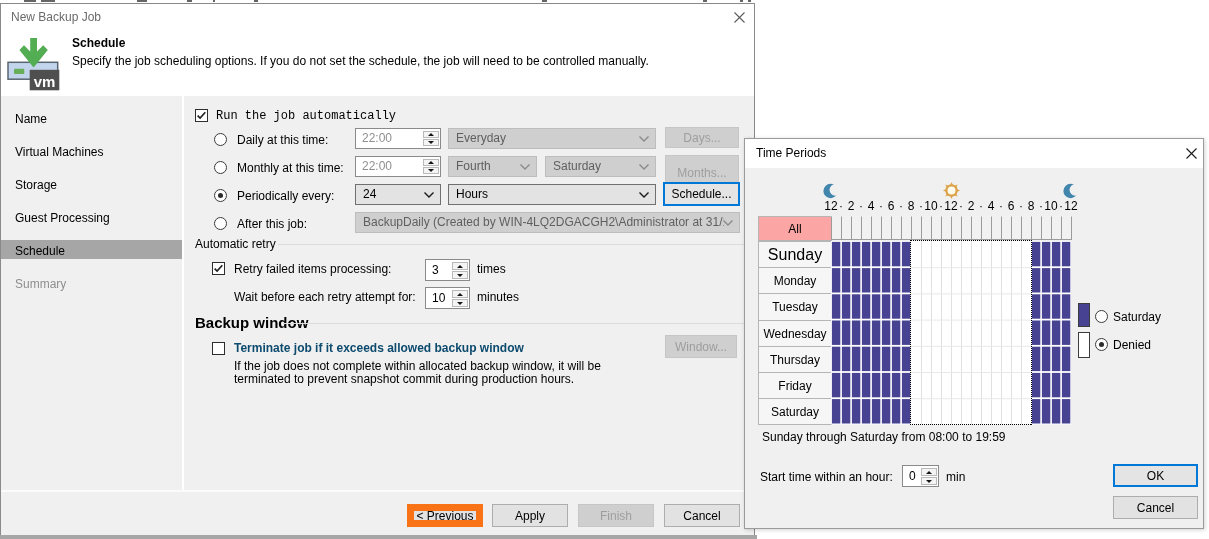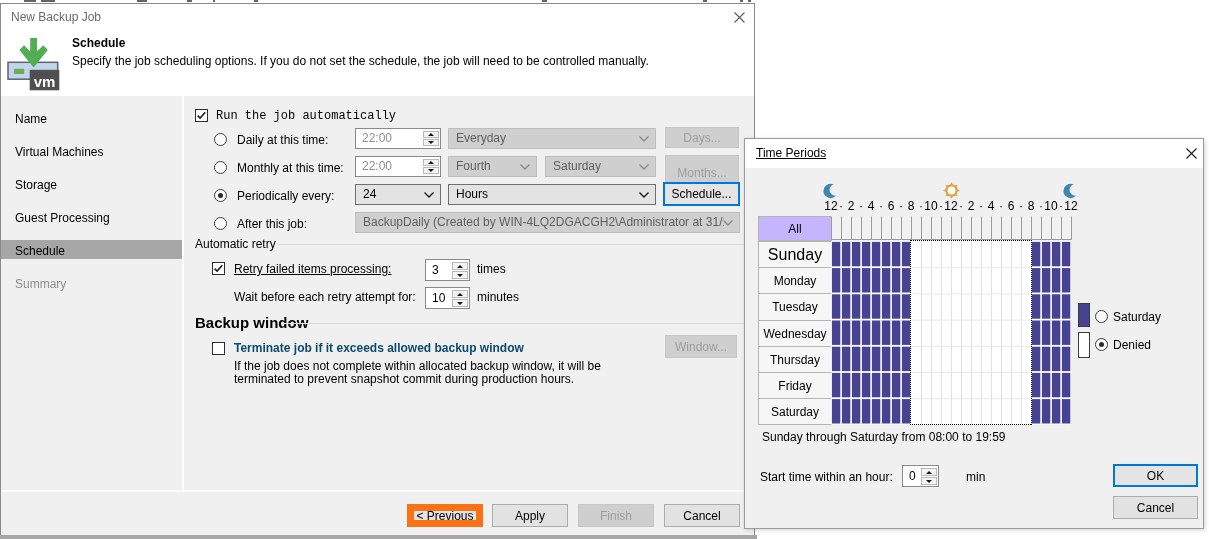--- a/index.html
+++ b/index.html
@@ -109,21 +109,21 @@
 <div style="position:absolute;left:665px;top:127px;width:74px;height:21px;background:#cfcfcf;border:1px solid #c6c6c6;box-sizing:border-box;display:flex;align-items:center;justify-content:center;font-size:12px;color:#9e9e9e;white-space:nowrap">Days...</div>
 <div style="position:absolute;left:665px;top:155px;width:74px;height:35px;background:#cfcfcf;border:1px solid #c6c6c6;box-sizing:border-box;display:flex;align-items:center;justify-content:center;font-size:12px;color:#9e9e9e;white-space:nowrap">Months...</div>
 <div style="position:absolute;left:663px;top:182px;width:77px;height:24px;background:#e4e4e4;border:2px solid #0078d7;box-sizing:border-box;display:flex;align-items:center;justify-content:center;font-size:12px;color:#000;white-space:nowrap">Schedule...</div>
 <div style="position:absolute;left:195px;top:236px;height:16px;line-height:16px;font-size:12px;color:#000;white-space:nowrap;">Automatic retry</div>
 <div style="position:absolute;left:278px;top:244px;width:470px;height:1px;background:#dcdcdc"></div>
 <div style="position:absolute;left:212px;top:262px;width:13px;height:13px;background:#fff;border:1px solid #2e2e2e;box-sizing:border-box">
     <svg width="13" height="13" viewBox="0 0 13 13" style="position:absolute;left:-1px;top:-1px">
       <polyline points="2.6,6.6 5.1,9.1 10.3,3.3" fill="none" stroke="#1f1f1f" stroke-width="1.6"></polyline>
     </svg>
   </div>
-<div style="position:absolute;left:234px;top:261px;height:16px;line-height:16px;font-size:12px;color:#000;white-space:nowrap;text-decoration:underline;">Retry failed items processing:</div>
+<div style="position:absolute;left:234px;top:261px;height:16px;line-height:16px;font-size:12px;color:#000;white-space:nowrap;">Retry failed items processing:</div>
 <div style="position:absolute;left:425px;top:259px;width:45px;height:22px;background:#fff;border:1px solid #8a8a8a;box-sizing:border-box">
     <div style="position:absolute;left:6px;top:2px;height:16px;line-height:16px;font-size:12px;color:#000">3</div>
     <div style="position:absolute;left:26px;top:2px;width:16px;height:8px;background:#f4f4f4;border:1px solid #b9b9b9;box-sizing:border-box;display:flex;align-items:center;justify-content:center">
       <div style="width:0;height:0;border-left:3px solid transparent;border-right:3px solid transparent;border-bottom:3.5px solid #151515"></div>
     </div>
     <div style="position:absolute;left:26px;top:11px;width:16px;height:8px;background:#f4f4f4;border:1px solid #b9b9b9;box-sizing:border-box;display:flex;align-items:center;justify-content:center">
       <div style="width:0;height:0;border-left:3px solid transparent;border-right:3px solid transparent;border-top:3.5px solid #151515"></div>
     </div>
   </div>
 <div style="position:absolute;left:477px;top:261px;height:16px;line-height:16px;font-size:12px;color:#000;white-space:nowrap;">times</div>
@@ -144,21 +144,21 @@
 <div style="position:absolute;left:234px;top:340px;height:16px;line-height:16px;font-size:12px;color:#0c4a6e;white-space:nowrap;font-weight:bold;">Terminate job if it exceeds allowed backup window</div>
 <div style="position:absolute;left:665px;top:335px;width:72px;height:23px;background:#cfcfcf;border:1px solid #c6c6c6;box-sizing:border-box;display:flex;align-items:center;justify-content:center;font-size:12px;color:#9e9e9e;white-space:nowrap">Window...</div>
 <div style="position:absolute;left:234px;top:358px;height:16px;line-height:16px;font-size:12px;color:#000;white-space:nowrap;">If the job does not complete within allocated backup window, it will be</div>
 <div style="position:absolute;left:234px;top:371px;height:16px;line-height:16px;font-size:12px;color:#000;white-space:nowrap;">terminated to prevent snapshot commit during production hours.</div>
 <div style="position:absolute;left:407px;top:504px;width:76px;height:23px;background:#e2e2e2;border:7px solid #f97316;box-sizing:border-box;display:flex;align-items:center;justify-content:center;font-size:12px;color:#000;white-space:nowrap">&lt; Previous</div>
 <div style="position:absolute;left:492px;top:504px;width:76px;height:23px;background:#e2e2e2;border:1px solid #adadad;box-sizing:border-box;display:flex;align-items:center;justify-content:center;font-size:12px;color:#000;white-space:nowrap">Apply</div>
 <div style="position:absolute;left:578px;top:504px;width:76px;height:23px;background:#cfcfcf;border:1px solid #c6c6c6;box-sizing:border-box;display:flex;align-items:center;justify-content:center;font-size:12px;color:#9e9e9e;white-space:nowrap">Finish</div>
 <div style="position:absolute;left:664px;top:504px;width:76px;height:23px;background:#e2e2e2;border:1px solid #adadad;box-sizing:border-box;display:flex;align-items:center;justify-content:center;font-size:12px;color:#000;white-space:nowrap">Cancel</div>
 <div style="position:absolute;left:744px;top:138px;width:460px;height:391px;background:#f0f0f0;border:1px solid #9b9b9b;box-sizing:border-box;box-shadow:1px 1px 4px rgba(0,0,0,0.18)"></div>
 <div style="position:absolute;left:745px;top:139px;width:458px;height:29px;background:#fff"></div>
-<div style="position:absolute;left:756px;top:145px;height:16px;line-height:16px;font-size:12px;color:#000;white-space:nowrap;text-decoration:underline;">Time Periods</div>
+<div style="position:absolute;left:756px;top:145px;height:16px;line-height:16px;font-size:12px;color:#000;white-space:nowrap;">Time Periods</div>
 <svg width="11" height="11" viewBox="0 0 11 11" style="position:absolute;left:1186px;top:148px">
     <line x1="0.5" y1="0.5" x2="10.5" y2="10.5" stroke="#1a1a1a" stroke-width="1.1"></line>
     <line x1="10.5" y1="0.5" x2="0.5" y2="10.5" stroke="#1a1a1a" stroke-width="1.1"></line>
   </svg>
 <svg width="18" height="18" viewBox="0 0 18 18" style="position:absolute;left:822px;top:182px">
     <circle cx="8.6" cy="9" r="7.2" fill="#4285ad"></circle>
     <circle cx="13.4" cy="7.8" r="5.9" fill="#f0f0f0"></circle>
   </svg>
 <svg width="19" height="19" viewBox="0 0 19 19" style="position:absolute;left:942px;top:181px">
     <polygon points="9.5,0.9 7.8,4.9 11.2,4.9" fill="#e2a64e"></polygon>
@@ -193,21 +193,21 @@
 <div style="position:absolute;left:878px;top:199px;width:6px;height:14px;line-height:14px;font-size:12px;color:#000;text-align:center">·</div>
 <div style="position:absolute;left:898px;top:199px;width:6px;height:14px;line-height:14px;font-size:12px;color:#000;text-align:center">·</div>
 <div style="position:absolute;left:918px;top:199px;width:6px;height:14px;line-height:14px;font-size:12px;color:#000;text-align:center">·</div>
 <div style="position:absolute;left:938px;top:199px;width:6px;height:14px;line-height:14px;font-size:12px;color:#000;text-align:center">·</div>
 <div style="position:absolute;left:958px;top:199px;width:6px;height:14px;line-height:14px;font-size:12px;color:#000;text-align:center">·</div>
 <div style="position:absolute;left:978px;top:199px;width:6px;height:14px;line-height:14px;font-size:12px;color:#000;text-align:center">·</div>
 <div style="position:absolute;left:998px;top:199px;width:6px;height:14px;line-height:14px;font-size:12px;color:#000;text-align:center">·</div>
 <div style="position:absolute;left:1018px;top:199px;width:6px;height:14px;line-height:14px;font-size:12px;color:#000;text-align:center">·</div>
 <div style="position:absolute;left:1038px;top:199px;width:6px;height:14px;line-height:14px;font-size:12px;color:#000;text-align:center">·</div>
 <div style="position:absolute;left:1058px;top:199px;width:6px;height:14px;line-height:14px;font-size:12px;color:#000;text-align:center">·</div>
-<div style="position:absolute;left:758px;top:216px;width:74px;height:25px;background:#c4b5fd;border:1px solid #b5b5b5;box-sizing:border-box;display:flex;align-items:center;justify-content:center;font-size:12px;color:#000">All</div>
+<div style="position:absolute;left:758px;top:216px;width:74px;height:25px;background:#fca5a5;border:1px solid #b5b5b5;box-sizing:border-box;display:flex;align-items:center;justify-content:center;font-size:12px;color:#000">All</div>
 <div style="position:absolute;left:758px;top:241px;width:74px;height:27px;background:#f6f6f6;border:1px solid #b5b5b5;box-sizing:border-box;display:flex;align-items:center;justify-content:center;font-size:16px;color:#000">Sunday</div>
 <div style="position:absolute;left:758px;top:267px;width:74px;height:27px;background:#f6f6f6;border:1px solid #b5b5b5;box-sizing:border-box;display:flex;align-items:center;justify-content:center;font-size:12px;color:#000">Monday</div>
 <div style="position:absolute;left:758px;top:293px;width:74px;height:28px;background:#f6f6f6;border:1px solid #b5b5b5;box-sizing:border-box;display:flex;align-items:center;justify-content:center;font-size:12px;color:#000">Tuesday</div>
 <div style="position:absolute;left:758px;top:320px;width:74px;height:27px;background:#f6f6f6;border:1px solid #b5b5b5;box-sizing:border-box;display:flex;align-items:center;justify-content:center;font-size:12px;color:#000">Wednesday</div>
 <div style="position:absolute;left:758px;top:346px;width:74px;height:27px;background:#f6f6f6;border:1px solid #b5b5b5;box-sizing:border-box;display:flex;align-items:center;justify-content:center;font-size:12px;color:#000">Thursday</div>
 <div style="position:absolute;left:758px;top:372px;width:74px;height:27px;background:#f6f6f6;border:1px solid #b5b5b5;box-sizing:border-box;display:flex;align-items:center;justify-content:center;font-size:12px;color:#000">Friday</div>
 <div style="position:absolute;left:758px;top:398px;width:74px;height:27px;background:#f6f6f6;border:1px solid #b5b5b5;box-sizing:border-box;display:flex;align-items:center;justify-content:center;font-size:12px;color:#000">Saturday</div>
 <svg width="242" height="209" viewBox="0 0 242 209" style="position:absolute;left:830px;top:216px">
     <rect x="1" y="0" width="240" height="24" fill="#f1f1f1"></rect>
     <line x1="1.5" y1="0.5" x2="1.5" y2="24" stroke="#9b9b9b" stroke-width="1"></line>
@@ -352,14 +352,14 @@
 <div style="position:absolute;left:760px;top:469px;height:16px;line-height:16px;font-size:12px;color:#000;white-space:nowrap;">Start time within an hour:</div>
 <div style="position:absolute;left:902px;top:465px;width:37px;height:22px;background:#fff;border:1px solid #8a8a8a;box-sizing:border-box">
     <div style="position:absolute;left:6px;top:2px;height:16px;line-height:16px;font-size:12px;color:#000">0</div>
     <div style="position:absolute;left:18px;top:2px;width:16px;height:8px;background:#f4f4f4;border:1px solid #b9b9b9;box-sizing:border-box;display:flex;align-items:center;justify-content:center">
       <div style="width:0;height:0;border-left:3px solid transparent;border-right:3px solid transparent;border-bottom:3.5px solid #151515"></div>
     </div>
     <div style="position:absolute;left:18px;top:11px;width:16px;height:8px;background:#f4f4f4;border:1px solid #b9b9b9;box-sizing:border-box;display:flex;align-items:center;justify-content:center">
       <div style="width:0;height:0;border-left:3px solid transparent;border-right:3px solid transparent;border-top:3.5px solid #151515"></div>
     </div>
   </div>
-<div style="position:absolute;left:946px;top:469px;height:16px;line-height:16px;font-size:12px;color:#000;white-space:nowrap;margin-left:20px;">min</div>
+<div style="position:absolute;left:946px;top:469px;height:16px;line-height:16px;font-size:12px;color:#000;white-space:nowrap;">min</div>
 <div style="position:absolute;left:1113px;top:464px;width:85px;height:23px;background:#e4e4e4;border:2px solid #0078d7;box-sizing:border-box;display:flex;align-items:center;justify-content:center;font-size:12px;color:#000;white-space:nowrap">OK</div>
 <div style="position:absolute;left:1113px;top:496px;width:85px;height:23px;background:#e2e2e2;border:1px solid #adadad;box-sizing:border-box;display:flex;align-items:center;justify-content:center;font-size:12px;color:#000;white-space:nowrap">Cancel</div>
 </body></html>

